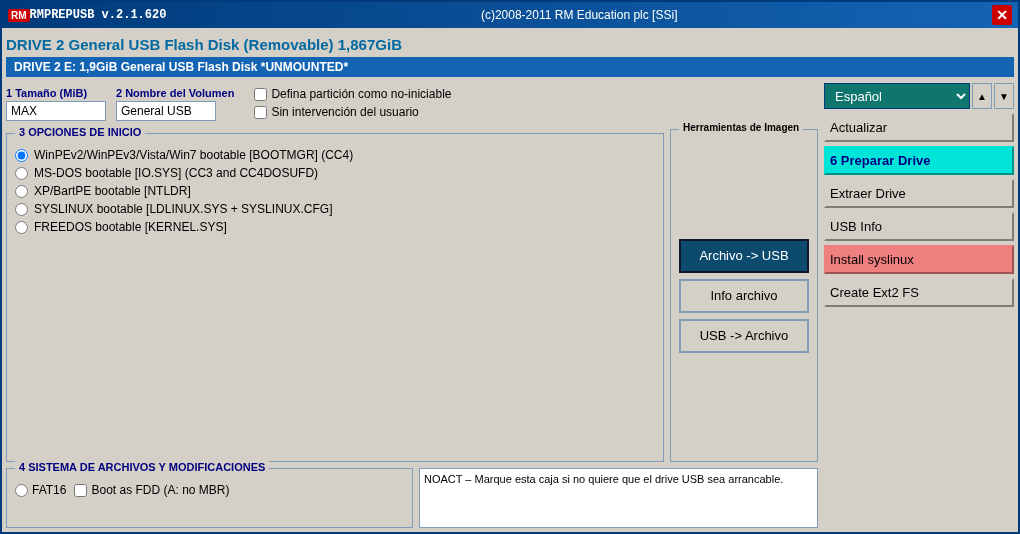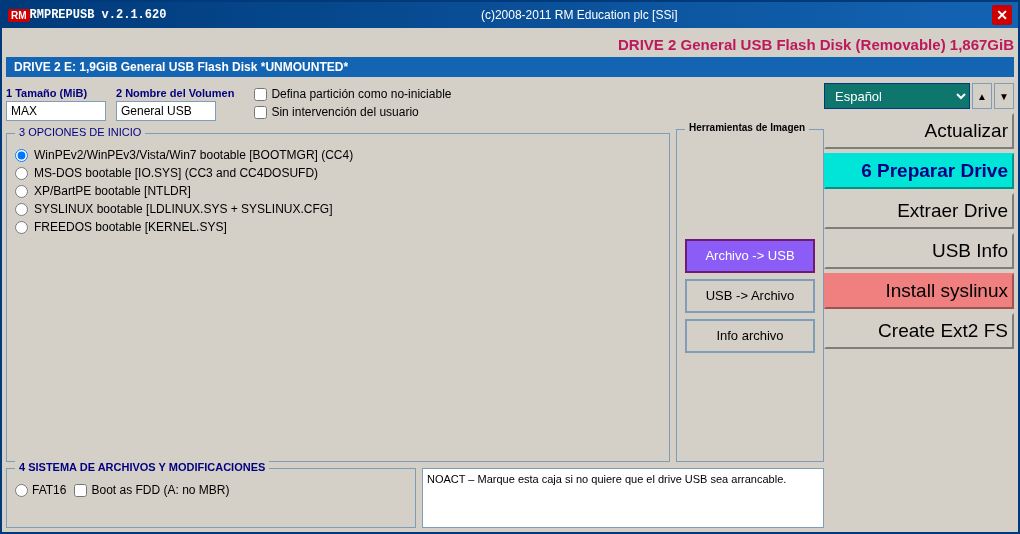--- a/index.html
+++ b/index.html
@@ -72,38 +72,39 @@
 
     .window-body {
       background: #d4d0c8;
       flex: 1;
       display: flex;
       flex-direction: column;
       padding: 4px;
     }
 
     .drive-header {
-      text-align: right;
+      text-align: left;
       font-size: 15px;
       font-weight: bold;
       padding: 4px 0;
-      color: #be185d;
+      color: #0369a1;
     }
 
     .drive-info-bar {
       background: #1464b4;
       color: white;
       padding: 3px 8px;
       font-size: 12px;
       margin-bottom: 6px;
       font-weight: bold;
     }
 
     .main-content {
       display: flex;
+      gap: 6px;
       flex: 1;
     }
 
     .left-panel {
       flex: 1;
       display: flex;
       flex-direction: column;
       gap: 4px;
     }
 
@@ -166,21 +167,21 @@
       margin-top: 4px;
     }
 
     .group-box-title {
       position: absolute;
       top: -8px;
       left: 8px;
       background: #d4d0c8;
       padding: 0 4px;
       font-size: 11px;
-      font-weight: normal;
+      font-weight: bold;
       color: #000080;
     }
 
     .radio-item {
       display: flex;
       align-items: center;
       gap: 6px;
       padding: 2px 0;
       font-size: 12px;
     }
@@ -249,23 +250,23 @@
     .img-btn {
       width: 130px;
       height: 34px;
       font-size: 13px;
       cursor: pointer;
       border: 2px solid #7f9db9;
       background: #d4d0c8;
     }
 
     .img-btn.active {
-      background: #8b5cf6;
-      color: white;
-      border: 2px solid #701a75;
+      background: #0c4a6e;
+      color: white;
+      border: 2px solid #0f172a;
     }
 
     
     .lang-select-wrapper {
       display: flex;
       align-items: center;
       gap: 2px;
     }
 
     .lang-select {
@@ -286,25 +287,25 @@
       cursor: pointer;
       font-size: 10px;
       display: flex;
       align-items: center;
       justify-content: center;
     }
 
     .right-btn {
       width: 100%;
       padding: 5px 4px;
-      font-size: 19px;
+      font-size: 13px;
       cursor: pointer;
       border: 2px outset #d4d0c8;
       background: #d4d0c8;
-      text-align: right;
+      text-align: left;
     }
 
     .right-btn.cyan {
       background: #00e5d8;
       color: #000080;
       font-weight: bold;
       border: 2px outset #00e5d8;
     }
 
     .right-btn.pink {
@@ -401,22 +402,22 @@
               <div class="radio-item">
                 <input type="radio" name="boot" style="">
                 <span>FREEDOS bootable [KERNEL.SYS]</span>
               </div>
             </div>
           </div>
 
           <div class="image-tools-box">
             <span class="image-tools-title">Herramientas de Imagen</span>
             <button class="img-btn active">Archivo -&gt; USB</button>
+            <button class="img-btn">Info archivo</button>
             <button class="img-btn">USB -&gt; Archivo</button>
-            <button class="img-btn">Info archivo</button>
           </div>
         </div>
 
         <div class="bottom-section">
           <div class="section4-box">
             <span class="section4-title">4 SISTEMA DE ARCHIVOS Y MODIFICACIONES</span>
             <div class="section4-content">
               <div class="fat16-radio">
                 <input type="radio" name="fs" style="">
                 <span>FAT16</span>

